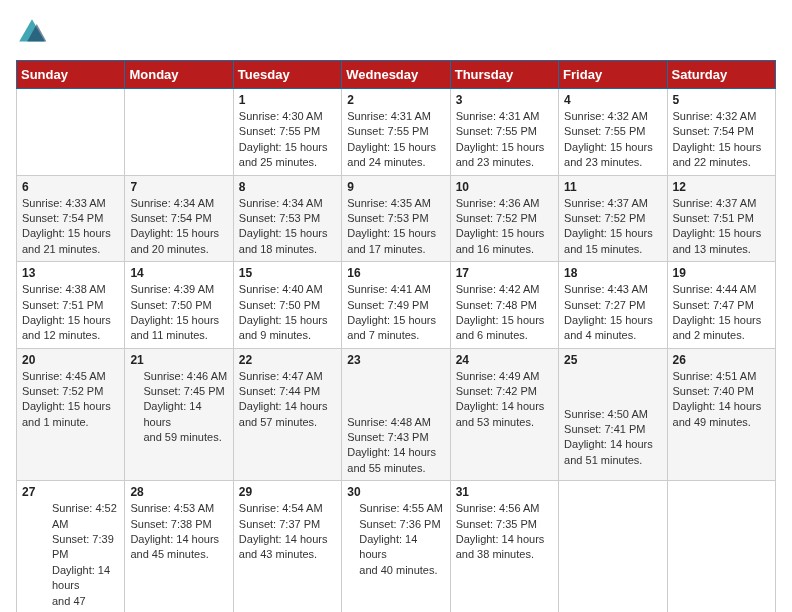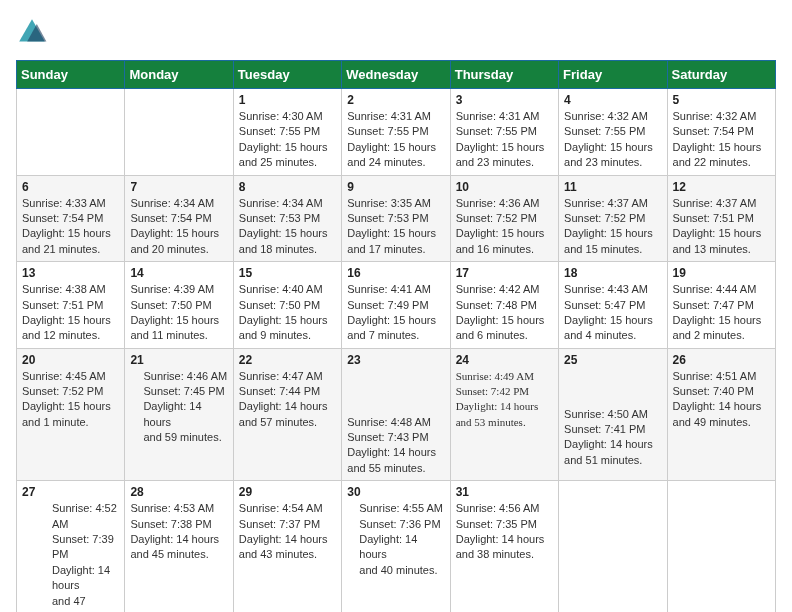--- a/index.html
+++ b/index.html
@@ -47,21 +47,21 @@
       font-size: 14px;
       color: #444;
       margin-top: 2px;
     }
     .calendar {
       width: 100%;
       border-collapse: collapse;
       border: 1px solid #ccc;
     }
     .calendar th {
-      background: #15803d;
+      background: #b91c1c;
       color: #fff;
       font-size: 13px;
       font-weight: bold;
       padding: 6px 4px;
       text-align: left;
       border: 1px solid #1a6a9f;
     }
     .calendar td {
       vertical-align: top;
       border: 1px solid #ccc;
@@ -180,21 +180,21 @@
         </td>
         <td>
           <span class="day-number">8</span>
           <div class="day-info" style="white-space: pre-line;">Sunrise: 4:34 AM
 Sunset: 7:53 PM
 Daylight: 15 hours
 and 18 minutes.</div>
         </td>
         <td>
           <span class="day-number">9</span>
-          <div class="day-info" style="white-space: pre-line;">Sunrise: 3:35 AM
+          <div class="day-info" style="white-space: pre-line;">Sunrise: 4:35 AM
 Sunset: 7:53 PM
 Daylight: 15 hours
 and 17 minutes.</div>
         </td>
         <td>
           <span class="day-number">10</span>
           <div class="day-info" style="white-space: pre-line;">Sunrise: 4:36 AM
 Sunset: 7:52 PM
 Daylight: 15 hours
 and 16 minutes.</div>
@@ -246,21 +246,21 @@
         <td>
           <span class="day-number">17</span>
           <div class="day-info" style="white-space: pre-line;">Sunrise: 4:42 AM
 Sunset: 7:48 PM
 Daylight: 15 hours
 and 6 minutes.</div>
         </td>
         <td>
           <span class="day-number">18</span>
           <div class="day-info" style="white-space: pre-line;">Sunrise: 4:43 AM
-Sunset: 5:47 PM
+Sunset: 7:27 PM
 Daylight: 15 hours
 and 4 minutes.</div>
         </td>
         <td>
           <span class="day-number">19</span>
           <div class="day-info" style="white-space: pre-line;">Sunrise: 4:44 AM
 Sunset: 7:47 PM
 Daylight: 15 hours
 and 2 minutes.</div>
         </td>
@@ -289,21 +289,21 @@
         </td>
         <td>
           <span class="day-number">23</span>
           <div class="day-info" style="white-space: pre-line; margin-top: 48px;">Sunrise: 4:48 AM
 Sunset: 7:43 PM
 Daylight: 14 hours
 and 55 minutes.</div>
         </td>
         <td>
           <span class="day-number">24</span>
-          <div class="day-info" style="white-space: pre-line; font-family: Liberation Serif, serif;">Sunrise: 4:49 AM
+          <div class="day-info" style="white-space: pre-line;">Sunrise: 4:49 AM
 Sunset: 7:42 PM
 Daylight: 14 hours
 and 53 minutes.</div>
         </td>
         <td>
           <span class="day-number">25</span>
           <div class="day-info" style="white-space: pre-line; margin-top: 40px;">Sunrise: 4:50 AM
 Sunset: 7:41 PM
 Daylight: 14 hours
 and 51 minutes.</div>

